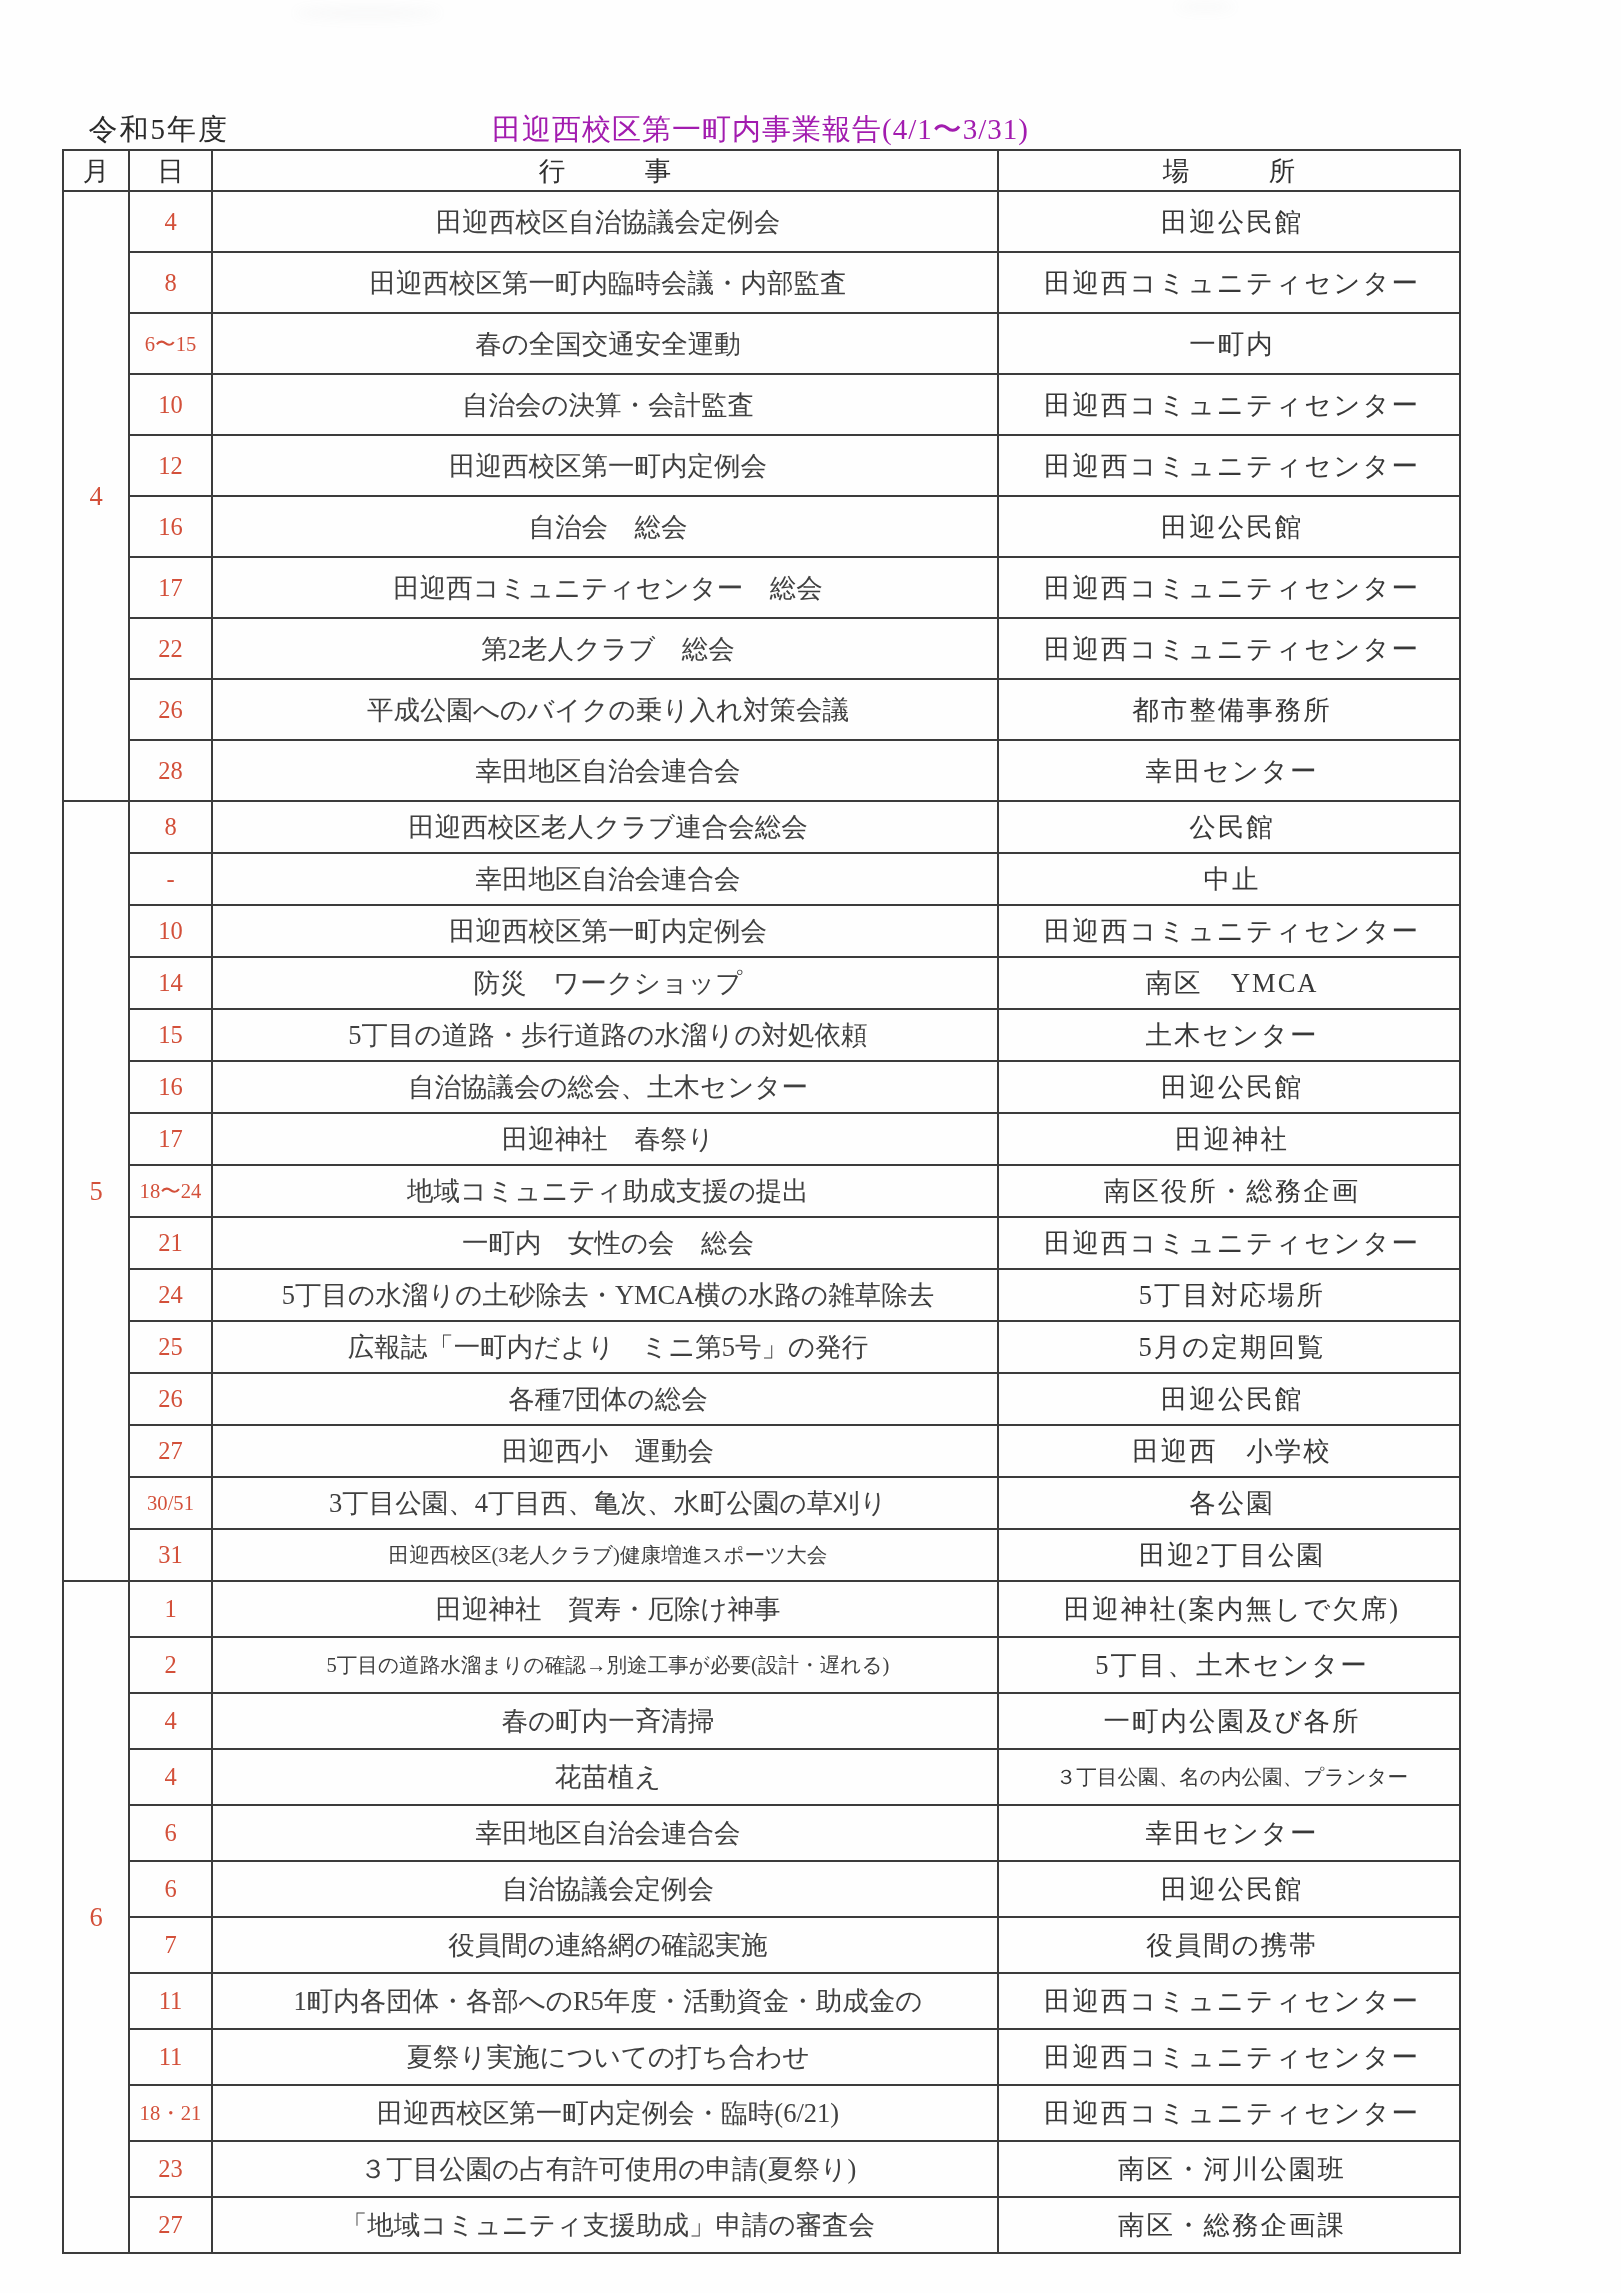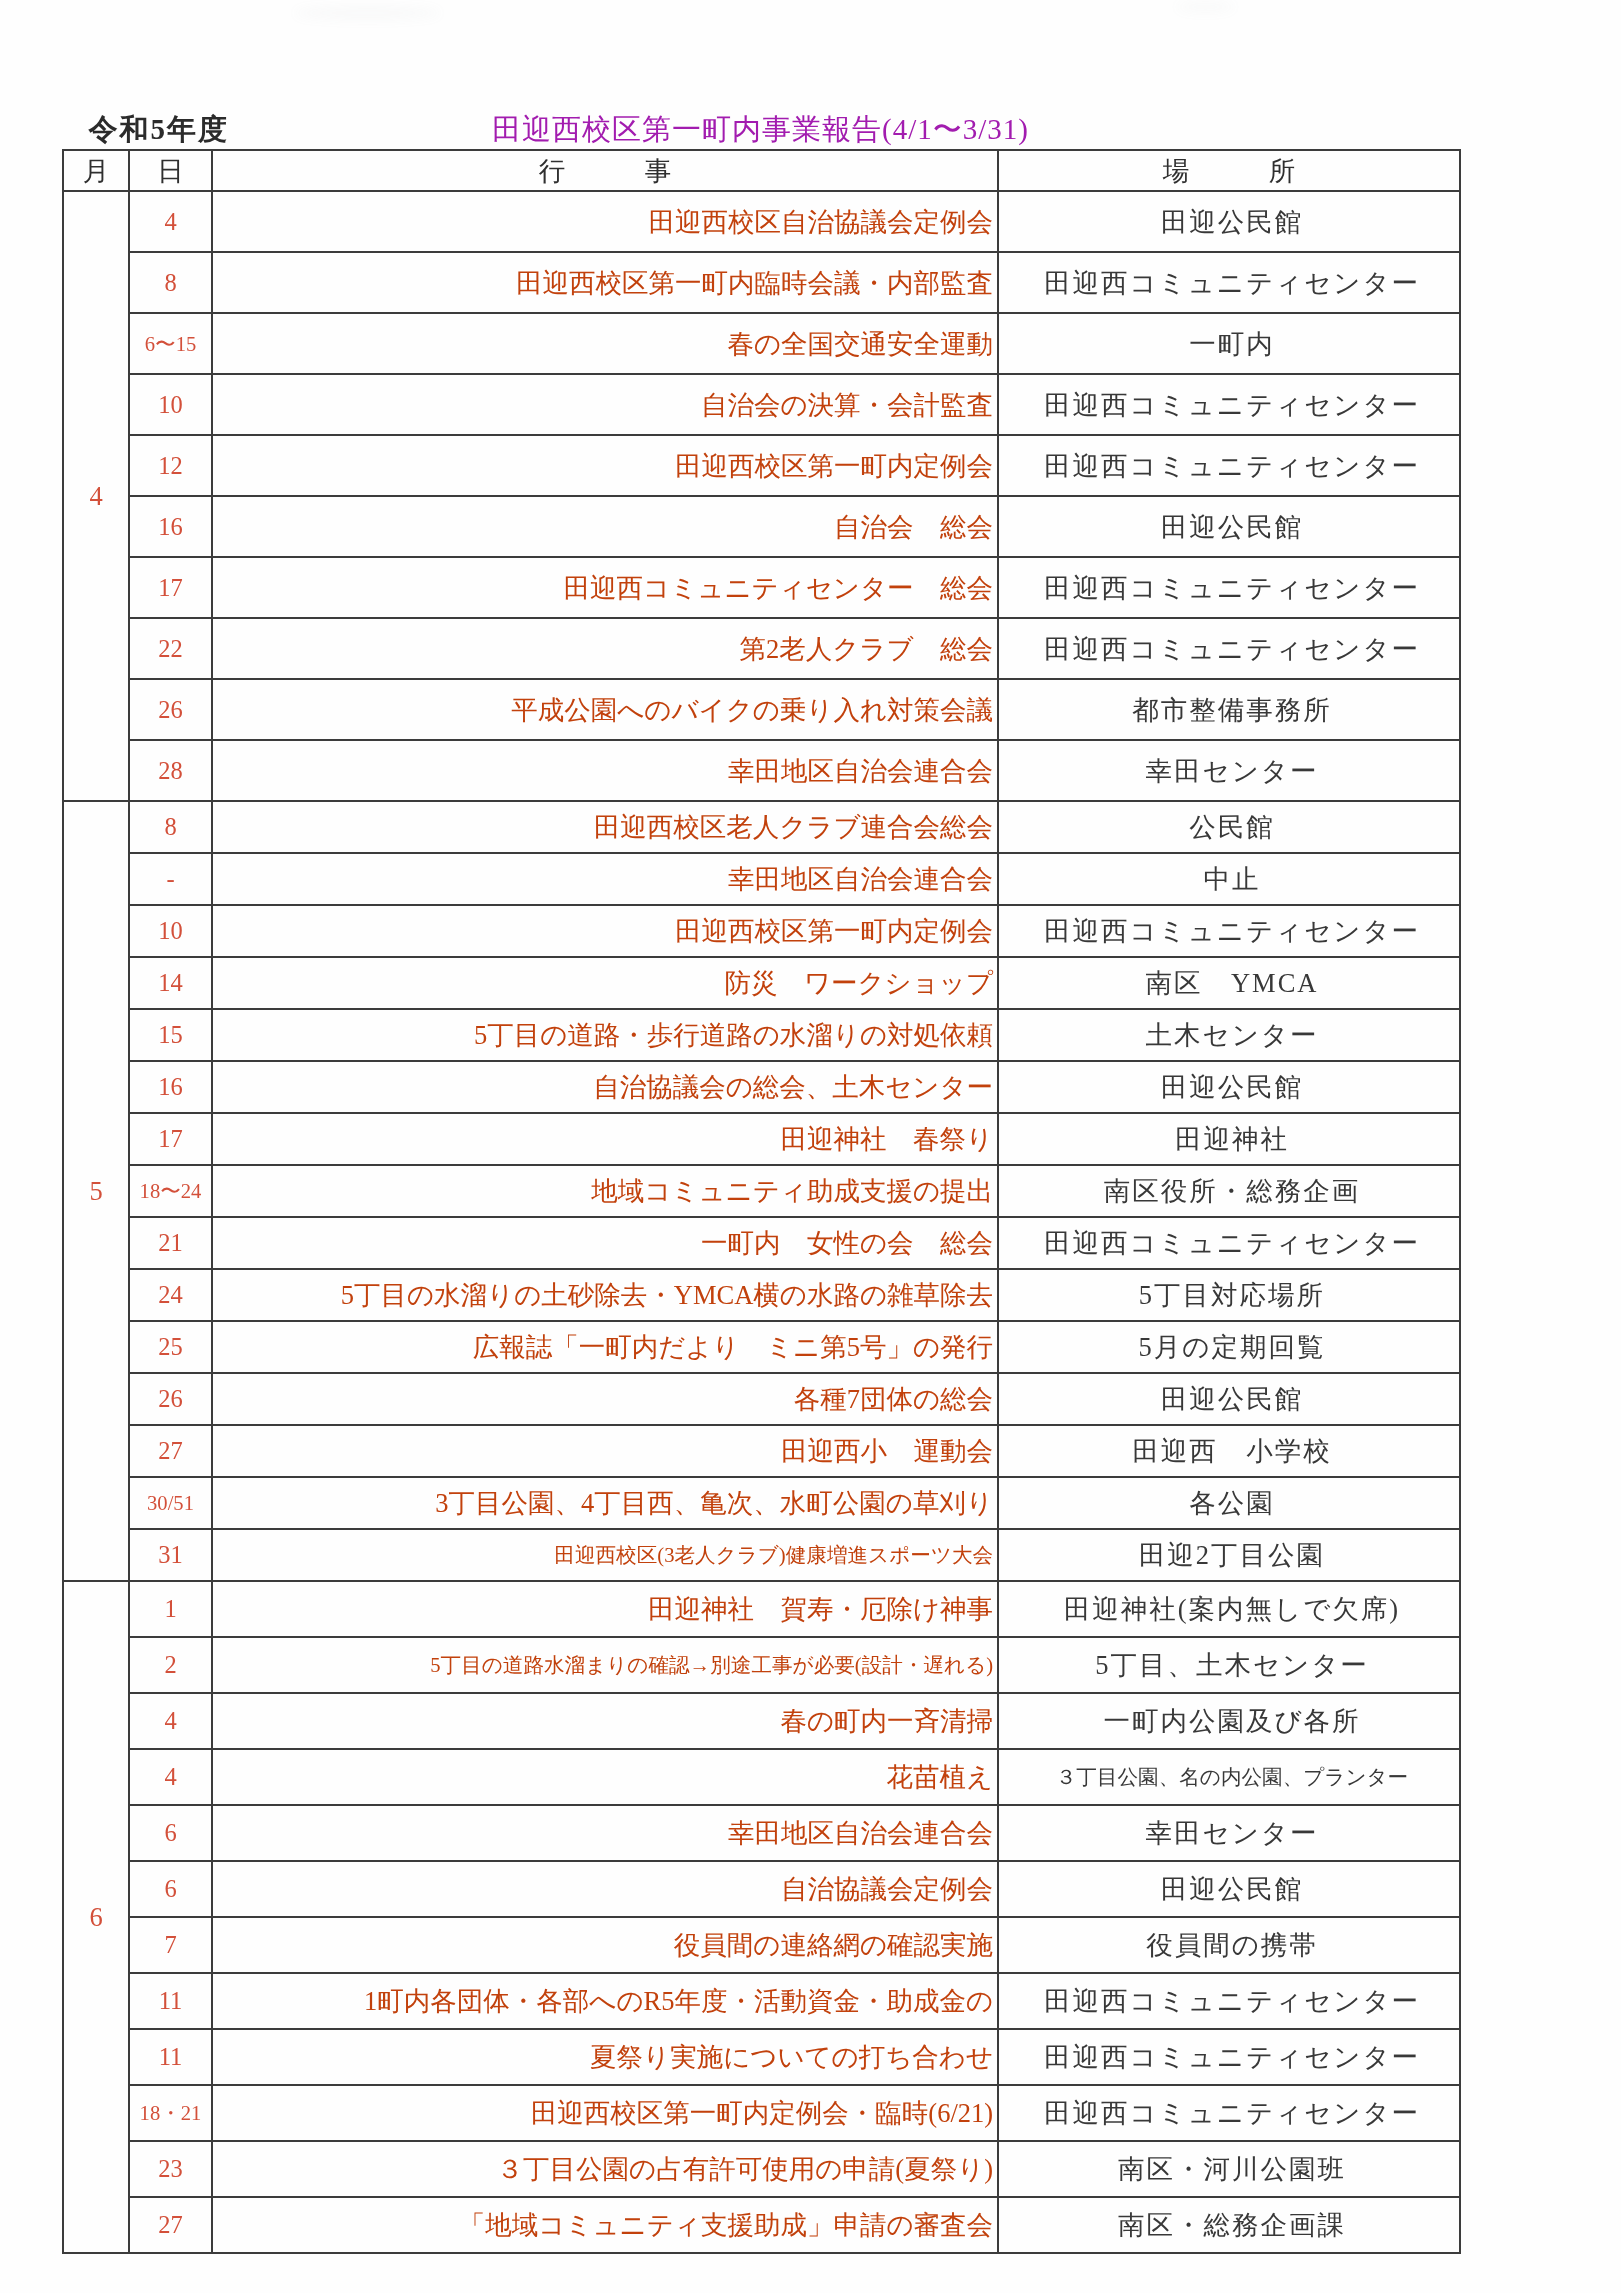--- a/index.html
+++ b/index.html
@@ -9,21 +9,21 @@
     font-family:"Liberation Serif","DejaVu Serif",serif;
     color:var(--ink,#3a3a3a);
     position:relative;
   }
   .page{position:absolute;inset:0;background:#fefefe;}
   .title-row{
     position:absolute;left:62px;top:110px;width:1397px;height:39px;
   }
   .fiscal-year{
     position:absolute;left:26.5px;top:0;
-    font-size:29px;color:#2b2b2b;letter-spacing:2px;white-space:nowrap;font-weight:bold;
+    font-size:29px;color:#2b2b2b;letter-spacing:2px;white-space:nowrap;
   }
   .page-title{
     position:absolute;left:0;right:0;top:0;text-align:center;
     font-size:29px;color:#a21caf;letter-spacing:1px;white-space:nowrap;
   }
   table.events{
     position:absolute;left:62px;top:149px;
     border-collapse:collapse;table-layout:fixed;
     width:1397px;
     background:transparent;
@@ -41,22 +41,22 @@
   td.month-cell{
     text-align:center;vertical-align:middle;
     color:var(--accent,#d3503a);font-size:26.5px;
   }
   td.day-cell{
     text-align:center;vertical-align:middle;
     color:var(--accent,#d3503a);font-size:24.5px;
   }
   td.day-cell.small-day{font-size:20.6px;}
   td.event-cell{
-    text-align:right;vertical-align:middle;padding:0 3.9px 0 9.8px;
-    font-size:26.5px;color:#c2410c;
+    text-align:center;vertical-align:middle;padding:0 3.9px 0 9.8px;
+    font-size:26.5px;color:#404040;
   }
   td.place-cell{
     text-align:center;vertical-align:middle;padding:0 3.9px 0 9.8px;
     font-size:26.5px;color:#383838;letter-spacing:2px;
   }
   td.small{font-size:20.6px;letter-spacing:0;}
   tr.g0 td{height:57px;}
   tr.g1 td{height:48px;}
   tr.g2 td{height:52px;}
   

